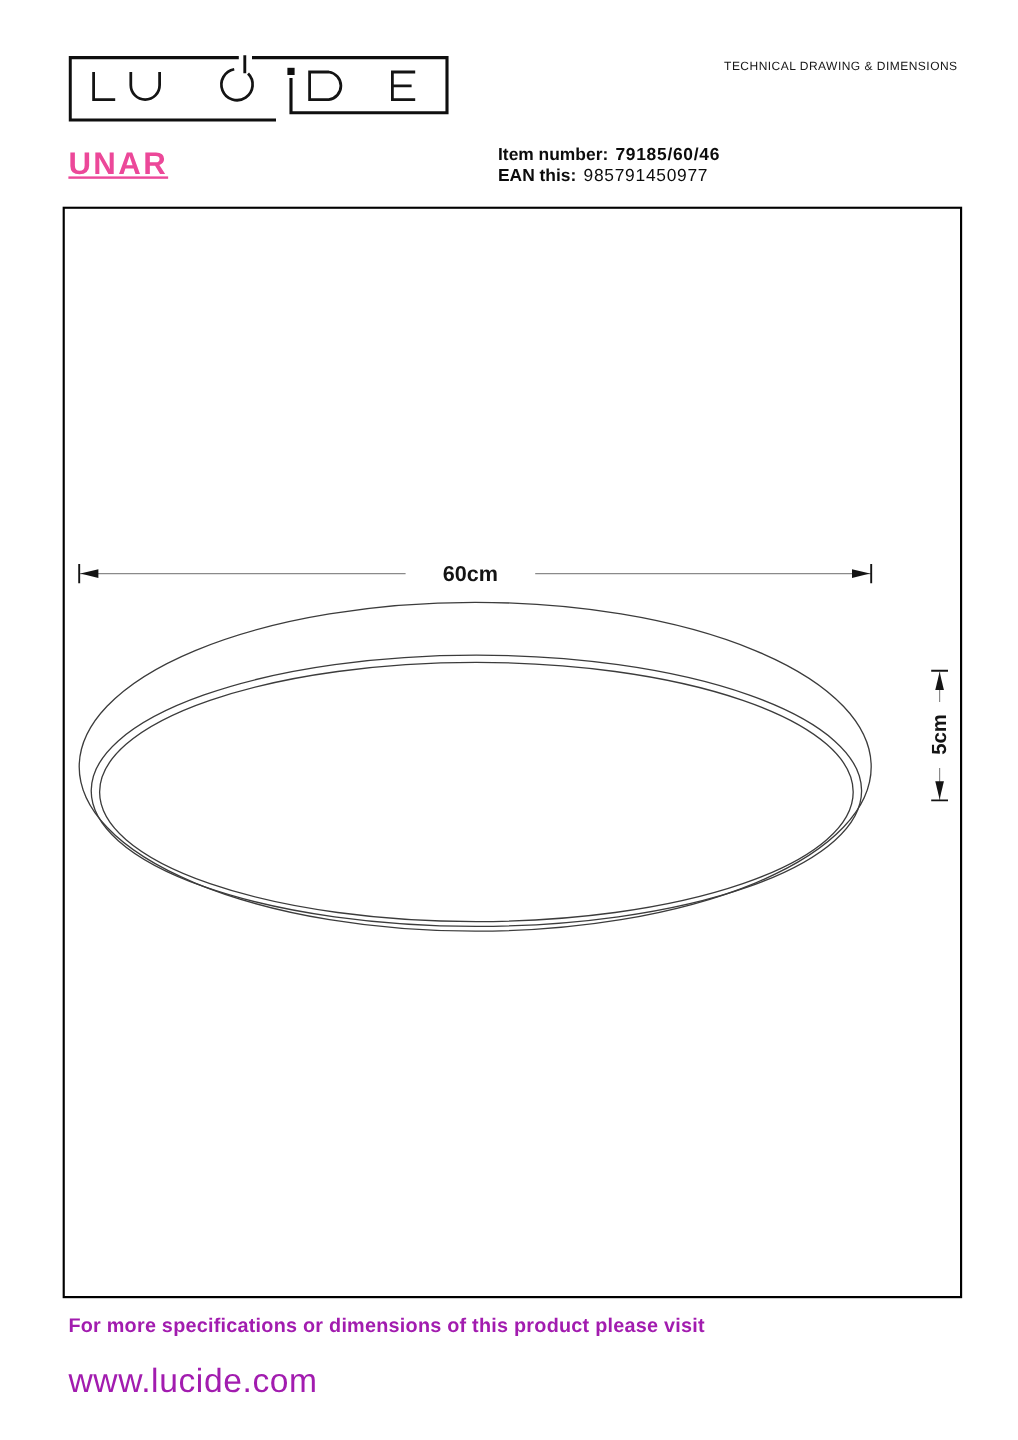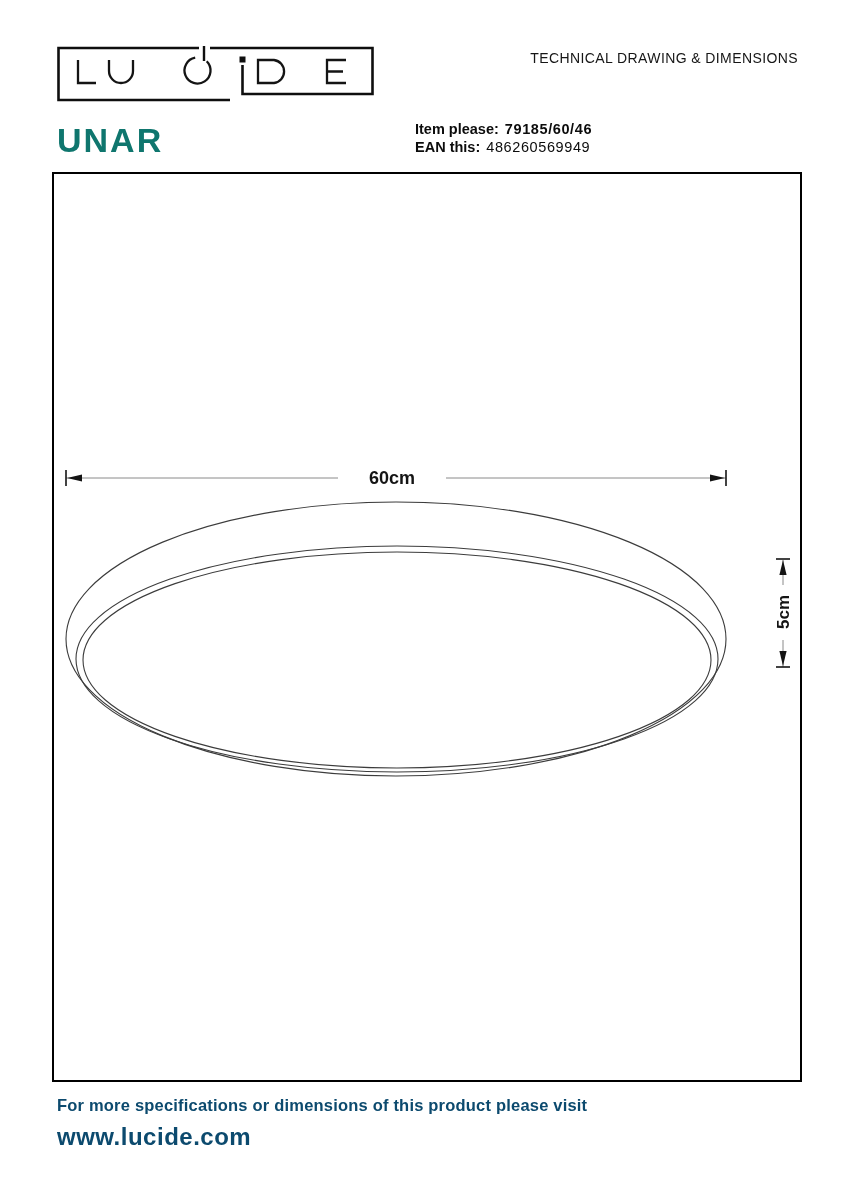--- a/index.html
+++ b/index.html
@@ -21,34 +21,35 @@
     position: absolute;
     left: 57px;
     top: 44px;
     width: 318px;
     height: 60px;
   }
   .doc-title {
     position: absolute;
     top: 50px;
     right: 50px;
-    font-size: 14px;
+    font-size: 10px;
     font-weight: 400;
     letter-spacing: 0.4px;
     color: #161616;
     white-space: nowrap;
   }
   .product-name {
     position: absolute;
     left: 57px;
     top: 121px;
-    font-size: 34px;
+    font-size: 26px;
     font-weight: 700;
     letter-spacing: 2px;
-    color: #0f766e;
+    color: #ec4899;
+    text-decoration: underline;
   }
   .meta {
     position: absolute;
     left: 415px;
     top: 120px;
     font-size: 14.5px;
     line-height: 18px;
     color: #0c0c0c;
   }
   .meta-row { white-space: nowrap; }
@@ -64,31 +65,31 @@
   }
   .dim-text {
     font-family: "Liberation Sans", sans-serif;
     font-weight: 700;
     fill: #141414;
   }
   .footer {
     position: absolute;
     left: 57px;
     top: 1096px;
-    color: #0c4a6e;
+    color: #a21caf;
   }
   .footer-note {
     font-size: 16.5px;
     font-weight: 700;
     letter-spacing: 0.2px;
   }
   .footer-site {
-    margin-top: 8px;
-    font-size: 24px;
-    font-weight: 700;
+    margin-top: 20px;
+    font-size: 28px;
+    font-weight: 400;
     letter-spacing: 0.5px;
     cursor: pointer;
   }
 </style>
 </head>
 <body>
 
 <div class="page">
 
   <svg class="logo-svg" viewBox="0 0 318 60" role="img" aria-label="LUCIDE">
@@ -109,24 +110,24 @@
       <path d="M 289,16 H 270 V 39 H 289 M 270,27.5 H 286"></path>
     </g>
   </svg>
 
   <div class="doc-title">TECHNICAL DRAWING &amp; DIMENSIONS</div>
 
   <div class="product-name">UNAR</div>
 
   <div class="meta">
     <div class="meta-row">
-      <span class="meta-label">Item please:</span><span class="meta-value-bold">79185/60/46</span>
+      <span class="meta-label">Item number:</span><span class="meta-value-bold">79185/60/46</span>
     </div>
     <div class="meta-row">
-      <span class="meta-label">EAN this:</span><span class="meta-value">486260569949</span>
+      <span class="meta-label">EAN this:</span><span class="meta-value">985791450977</span>
     </div>
   </div>
 
   <svg class="drawing-svg" viewBox="0 0 750 910">
     <rect x="1" y="1" width="748" height="908" fill="#ffffff" stroke="#000000" stroke-width="2"></rect>
 
     <g fill="none" stroke="#3c3c3c" stroke-width="1.1">
       <ellipse cx="344" cy="467" rx="330" ry="137"></ellipse>
       <ellipse cx="345" cy="487" rx="321" ry="113"></ellipse>
       <ellipse cx="345" cy="488" rx="314" ry="108"></ellipse>

